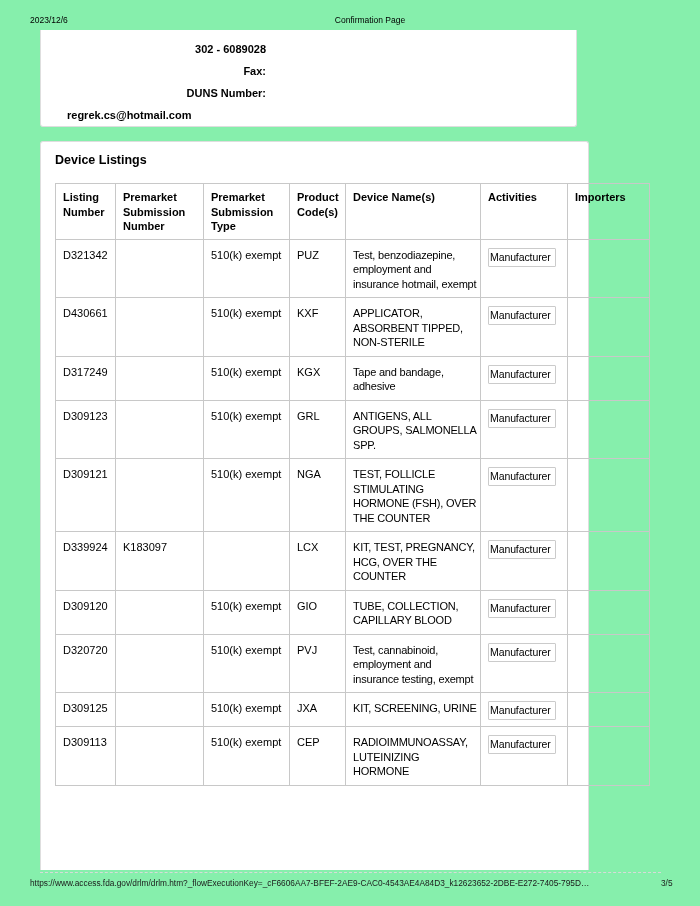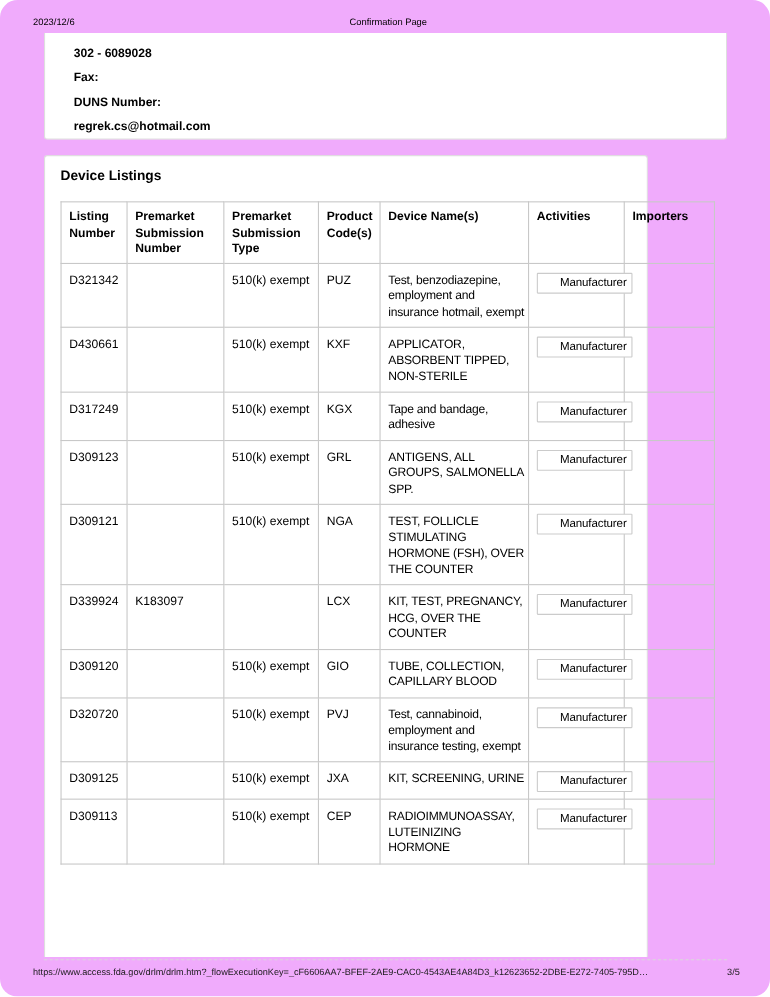--- a/index.html
+++ b/index.html
@@ -1,27 +1,27 @@
 <!DOCTYPE html>
 <html><head>
 <meta charset="utf-8">
 <style>
   html,body{margin:0;padding:0;background:#fff;}
   .page{
-    position:relative;width:700px;height:906px;background:#f0abfc;
-    font-family:"Liberation Sans",sans-serif;color:#000;overflow:hidden;border-radius:16px;
+    position:relative;width:700px;height:906px;background:#86efac;
+    font-family:"Liberation Sans",sans-serif;color:#000;overflow:hidden;
   }
   
   .hdr-date{position:absolute;left:30px;top:15px;font-size:8.5px;color:#000;}
-  .hdr-title{position:absolute;left:353px;top:15px;transform:translateX(-50%);font-size:8.5px;color:#000;white-space:nowrap;}
+  .hdr-title{position:absolute;left:370px;top:15px;transform:translateX(-50%);font-size:8.5px;color:#000;white-space:nowrap;}
   
   .top-box{
-    position:absolute;left:40px;top:30px;width:621px;height:97px;box-sizing:border-box;
+    position:absolute;left:40px;top:30px;width:537px;height:97px;box-sizing:border-box;
     border-left:1px solid #dedede;border-right:1px solid #dedede;border-bottom:1px solid #dedede;
-    border-radius:0 0 3px 3px;padding:8px 0 0 26px;background:#fff;
+    border-radius:0 0 3px 3px;padding:8px 0 0 26px;background:#fff;text-align:right;
   }
   .info-row{display:flex;height:22px;line-height:22px;font-size:11px;font-weight:700;}
   .info-label{width:199px;flex:0 0 199px;}
   .info-value{white-space:nowrap;}
   
   .listings-box{
     position:absolute;left:40px;top:141px;width:549px;height:729px;box-sizing:border-box;
     border-left:1px solid #dedede;border-right:1px solid #dedede;border-top:1px solid #dedede;
     border-radius:3px 3px 0 0;background:#fff;
   }
@@ -32,21 +32,21 @@
   col.c1{width:60px}col.c2{width:88px}col.c3{width:86px}col.c4{width:56px}
   col.c5{width:135px}col.c6{width:87px}col.c7{width:82px}
   table.listings th,table.listings td{
     border:1px solid #c8c8c8;vertical-align:top;text-align:left;
     font-size:11px;line-height:14.5px;padding:8px 3px 6px 7px;word-wrap:normal;
   }
   table.listings th{font-weight:700;padding:6px 3px 5px 7px;}
   td.device-names{letter-spacing:-0.2px;}
   .chip{
     display:inline-block;border:1px solid #cbcbcb;background:#fff;border-radius:1px;
-    padding:1px 4px 2px 20px;font-size:10.5px;line-height:14px;letter-spacing:-0.1px;vertical-align:top;
+    padding:1px 4px 2px 1px;font-size:10.5px;line-height:14px;letter-spacing:-0.1px;vertical-align:top;
   }
   
   .cut-line{position:absolute;left:40px;top:872px;width:621px;height:0;border-top:1px dashed #d9d9d9;}
   
   .ftr-url{position:absolute;left:30px;top:878px;width:620px;font-size:8.3px;color:#1a1a1a;white-space:nowrap;overflow:hidden;}
   .ftr-page{position:absolute;left:661px;top:878px;font-size:8.3px;color:#1a1a1a;}
 </style>
 </head>
 <body>
 

